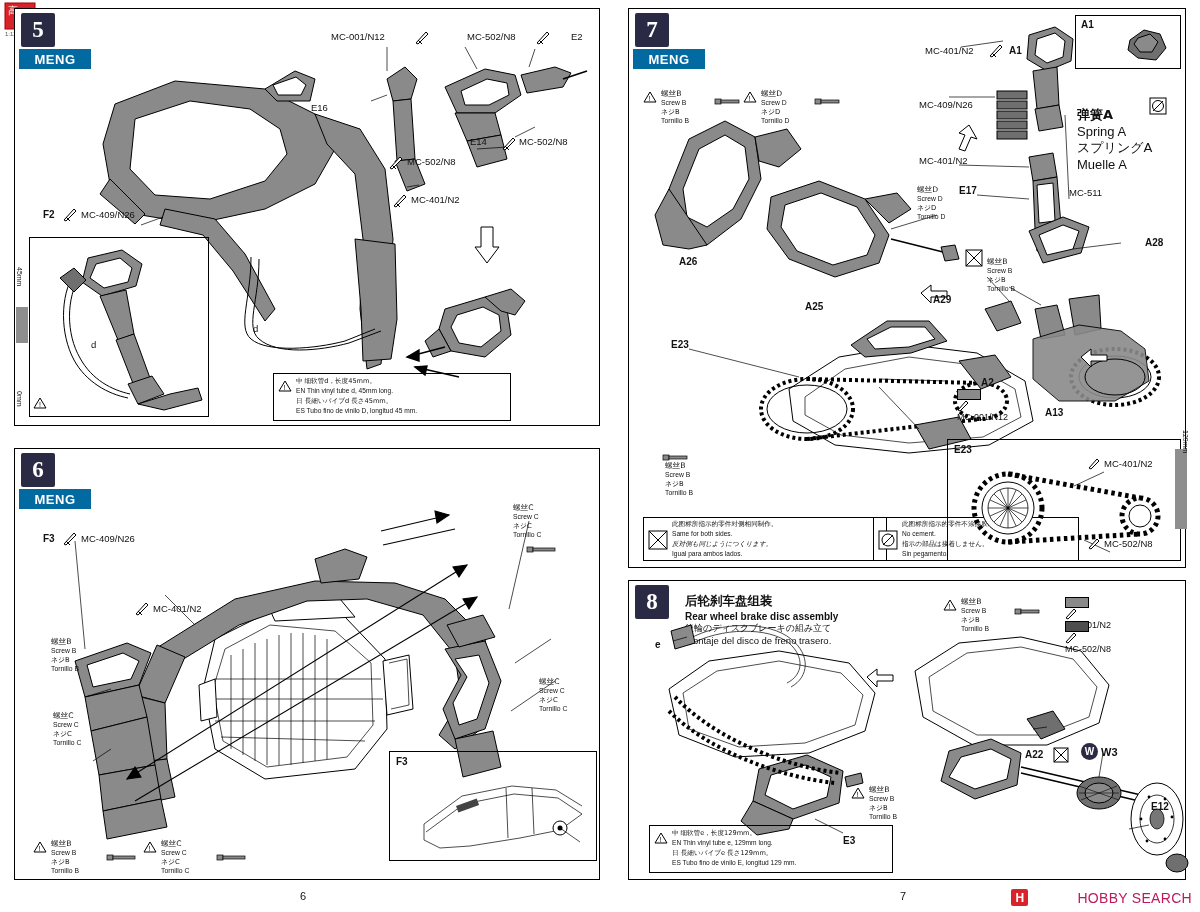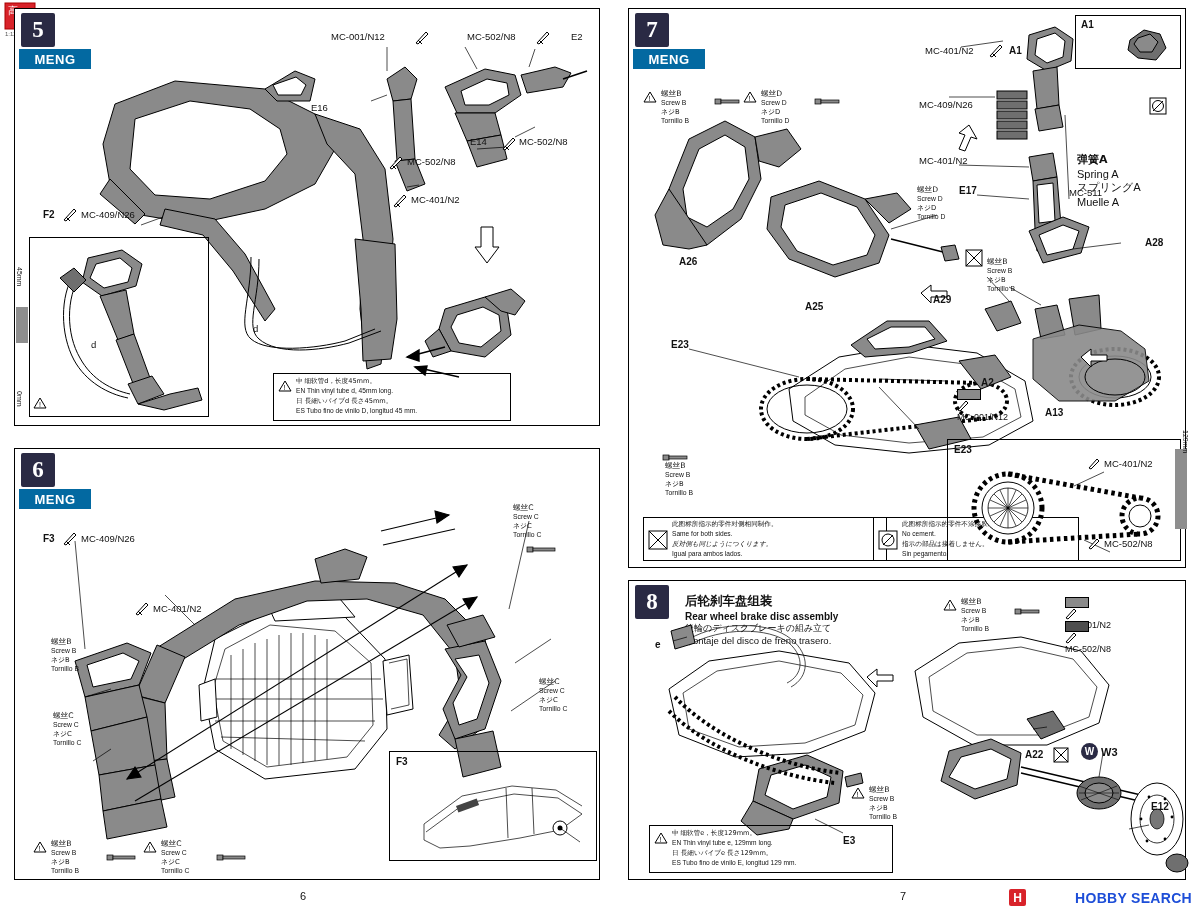--- a/index.html
+++ b/index.html
@@ -8,39 +8,39 @@
   .panel{position:absolute;border:1.5px solid #000;background:#fff;box-sizing:border-box;}
   .stepbadge{position:absolute;width:34px;height:34px;background:#2a2a44;color:#fff;border-radius:2px;display:flex;align-items:center;justify-content:center;font-size:23px;font-weight:bold;font-family:"Liberation Serif",serif;}
   .menglogo{position:absolute;width:72px;height:20px;background:#0369a1;color:#fff;display:flex;align-items:center;justify-content:center;font-size:13px;font-weight:bold;letter-spacing:.5px;}
   .titleblock{position:absolute;font-size:9.5px;line-height:1.32;}
   .titleblock .cn{font-size:12.5px;font-weight:bold;font-family:"DejaVu Sans",sans-serif;}
   .titleblock .en{font-weight:bold;font-size:10px;}
   .titleblock .jp{font-size:9px;font-family:"DejaVu Sans",sans-serif;}
   .titleblock .es{font-size:9.5px;}
   .lbl{position:absolute;font-size:9.5px;white-space:nowrap;}
   .lblb{position:absolute;font-size:10px;font-weight:bold;white-space:nowrap;}
-  .small{position:absolute;font-size:11px;line-height:1.28;white-space:nowrap;margin-top:46px;}
+  .small{position:absolute;font-size:13px;line-height:1.28;white-space:nowrap;}
   .tiny{position:absolute;font-size:6.6px;line-height:1.3;white-space:nowrap;}
   .cjk{font-family:"DejaVu Sans",sans-serif;}
   .screwbox{position:absolute;font-size:6.8px;line-height:1.32;white-space:nowrap;}
   .screwbox .h{font-size:7.6px;font-family:"DejaVu Sans",sans-serif;}
   .tribox{position:absolute;width:14px;height:12px;}
   .hatch{position:absolute;background:#8e8e8e;}
   .pnum{position:absolute;font-size:11px;}
   .arrowdown{position:absolute;}
   svg{display:block;overflow:visible;}
   .stk{fill:none;stroke:#000;stroke-width:1;}
   .stk2{fill:none;stroke:#000;stroke-width:1.6;}
   .thin{fill:none;stroke:#000;stroke-width:.7;}
   .part{fill:#8a8a8a;stroke:#000;stroke-width:1;}
   .partd{fill:#6f6f6f;stroke:#000;stroke-width:1;}
   .white{fill:#fff;stroke:#000;stroke-width:1;}
   .hobby{position:absolute;right:8px;bottom:6px;display:flex;align-items:center;gap:5px;}
   .hobby .mark{width:17px;height:17px;background:#d8232a;color:#fff;font-size:12px;font-weight:bold;display:flex;align-items:center;justify-content:center;border-radius:2px;}
-  .hobby .txt{color:#1d4ed8;font-size:14px;font-weight:bold;letter-spacing:.3px;padding-left:44px;}
+  .hobby .txt{color:#be185d;font-size:14px;font-weight:normal;letter-spacing:.3px;padding-left:44px;}
   .gaodam{position:absolute;left:4px;top:2px;width:44px;height:36px;}
   .vscale{position:absolute;font-size:7px;writing-mode:vertical-rl;}
   .swatch{display:inline-block;width:22px;height:9px;border:1px solid #000;vertical-align:middle;}
   .notebox{position:absolute;border:1px solid #000;box-sizing:border-box;}
 </style>
 </head>
 <body>
 
 <div class="page">
 

